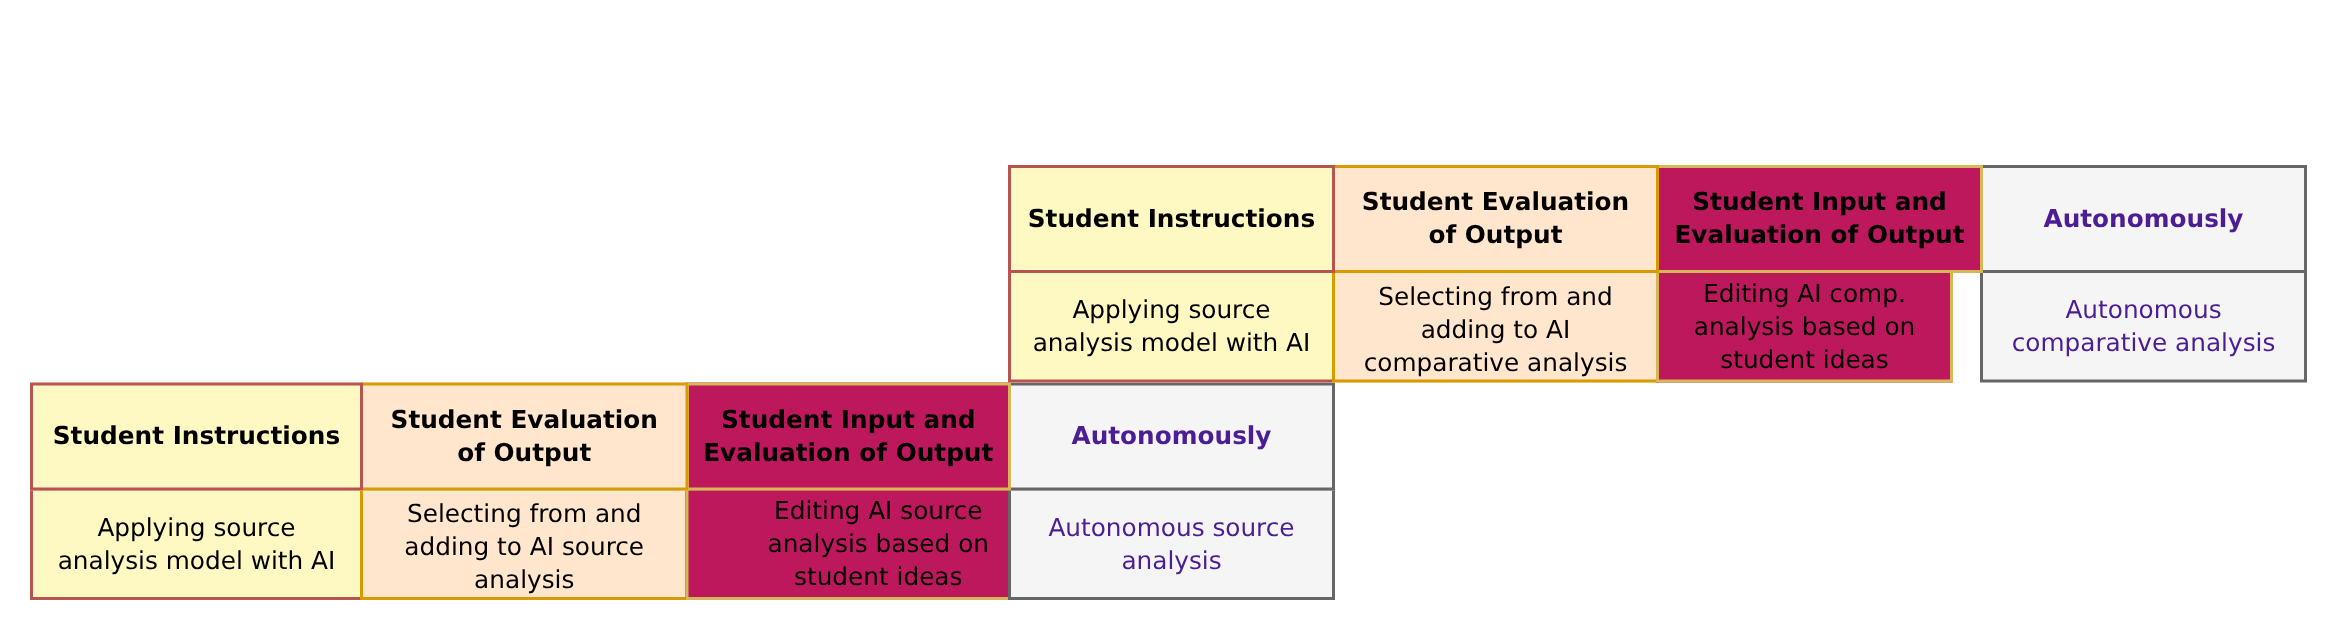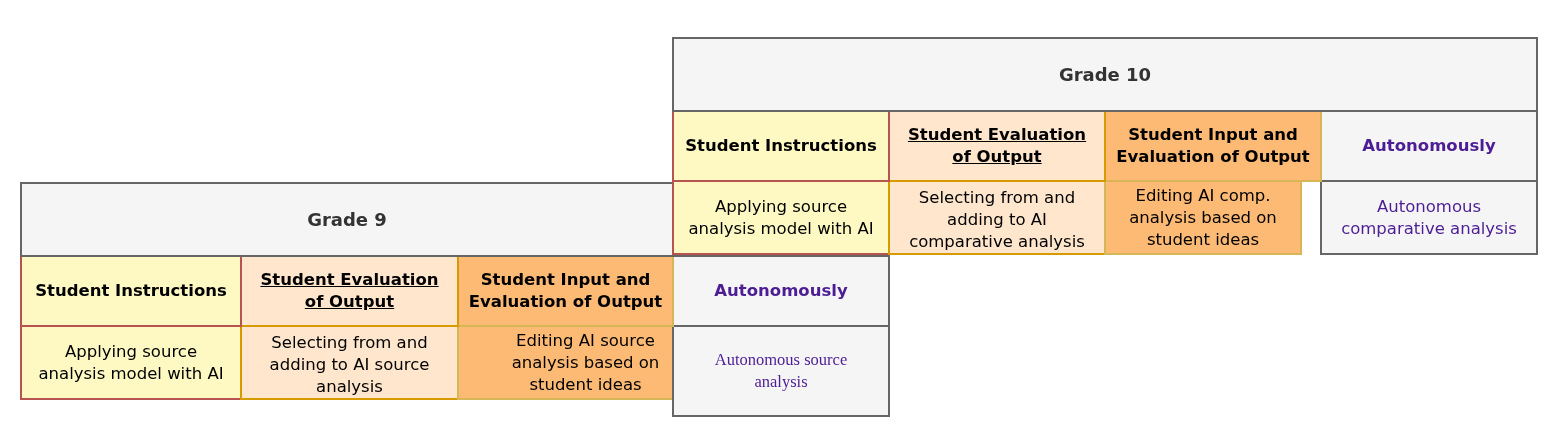--- a/index.html
+++ b/index.html
@@ -20,39 +20,36 @@
     display: flex;
     align-items: center;
     justify-content: center;
     text-align: center;
     font-size: 16.5px;
     color: #000000;
   }
   .txt { white-space: pre-line; line-height: 22px; padding: 0 4px; }
   .red    { background: #fef9c3; border: 2px solid #b85450; }
   .orange { background: #ffe6cc; border: 2px solid #d79b00; }
-  .yellow { background: #fdba74; border: 2px solid #d6b656; text-align: center; }
+  .yellow { background: #be185d; border: 2px solid #d6b656; text-align: center; }
   .gray   { background: #f5f5f5; border: 2px solid #666666; color: #4c1d95; }
   .hdr { font-weight: bold; }
   .title-cell { font-weight: bold; font-size: 18px; color: #333333; }
   
-  .z50 { z-index: 50; } .z43 { z-index: 43; } .z42 { z-index: 42; text-decoration: underline; }
+  .z50 { z-index: 50; } .z43 { z-index: 43; } .z42 { z-index: 42; }
   .z41 { z-index: 41; } .z40 { z-index: 40; } .z30 { z-index: 30; }
   .z31 { z-index: 31; align-items: flex-end; } .z32 { z-index: 32; } .z33 { z-index: 33; }
 </style>
 </head>
 <body>
 
 <div class="canvas">
 
   <div class="layer layer-g9">
 
-    <div class="cell gray title-cell z50" style="left:20px; top:182px; width:654px; height:75px;">
-      <div class="txt">Grade 9</div>
-    </div>
 
     <div class="cell red hdr z43" style="left:20px; top:255px; width:222px; height:72px;">
       <div class="txt">Student Instructions</div>
     </div>
     <div class="cell orange hdr z42" style="left:240px; top:255px; width:219px; height:72px;">
       <div class="txt">Student Evaluation
 of Output</div>
     </div>
     <div class="cell yellow hdr z41" style="left:457px; top:255px; width:217px; height:72px;">
       <div class="txt">Student Input and
@@ -69,31 +66,28 @@
     <div class="cell orange z31" style="left:240px; top:325px; width:219px; height:75px;">
       <div class="txt">Selecting from and
 adding to AI source
 analysis</div>
     </div>
     <div class="cell yellow z32" style="left:457px; top:325px; width:257px; height:75px;">
       <div class="txt">Editing AI source
 analysis based on
 student ideas</div>
     </div>
-    <div class="cell gray z33" style="left:672px; top:325px; width:218px; height:92px;font-family:Liberation Serif, serif;">
+    <div class="cell gray z33" style="left:672px; top:325px; width:218px; height:75px;">
       <div class="txt">Autonomous source
 analysis</div>
     </div>
   </div>
 
   <div class="layer layer-g10">
 
-    <div class="cell gray title-cell z50" style="left:672px; top:37px; width:866px; height:75px;">
-      <div class="txt">Grade 10</div>
-    </div>
 
     <div class="cell red hdr z43" style="left:672px; top:110px; width:218px; height:72px;">
       <div class="txt">Student Instructions</div>
     </div>
     <div class="cell orange hdr z42" style="left:888px; top:110px; width:218px; height:72px;">
       <div class="txt">Student Evaluation
 of Output</div>
     </div>
     <div class="cell yellow hdr z41" style="left:1104px; top:110px; width:218px; height:72px;">
       <div class="txt">Student Input and

